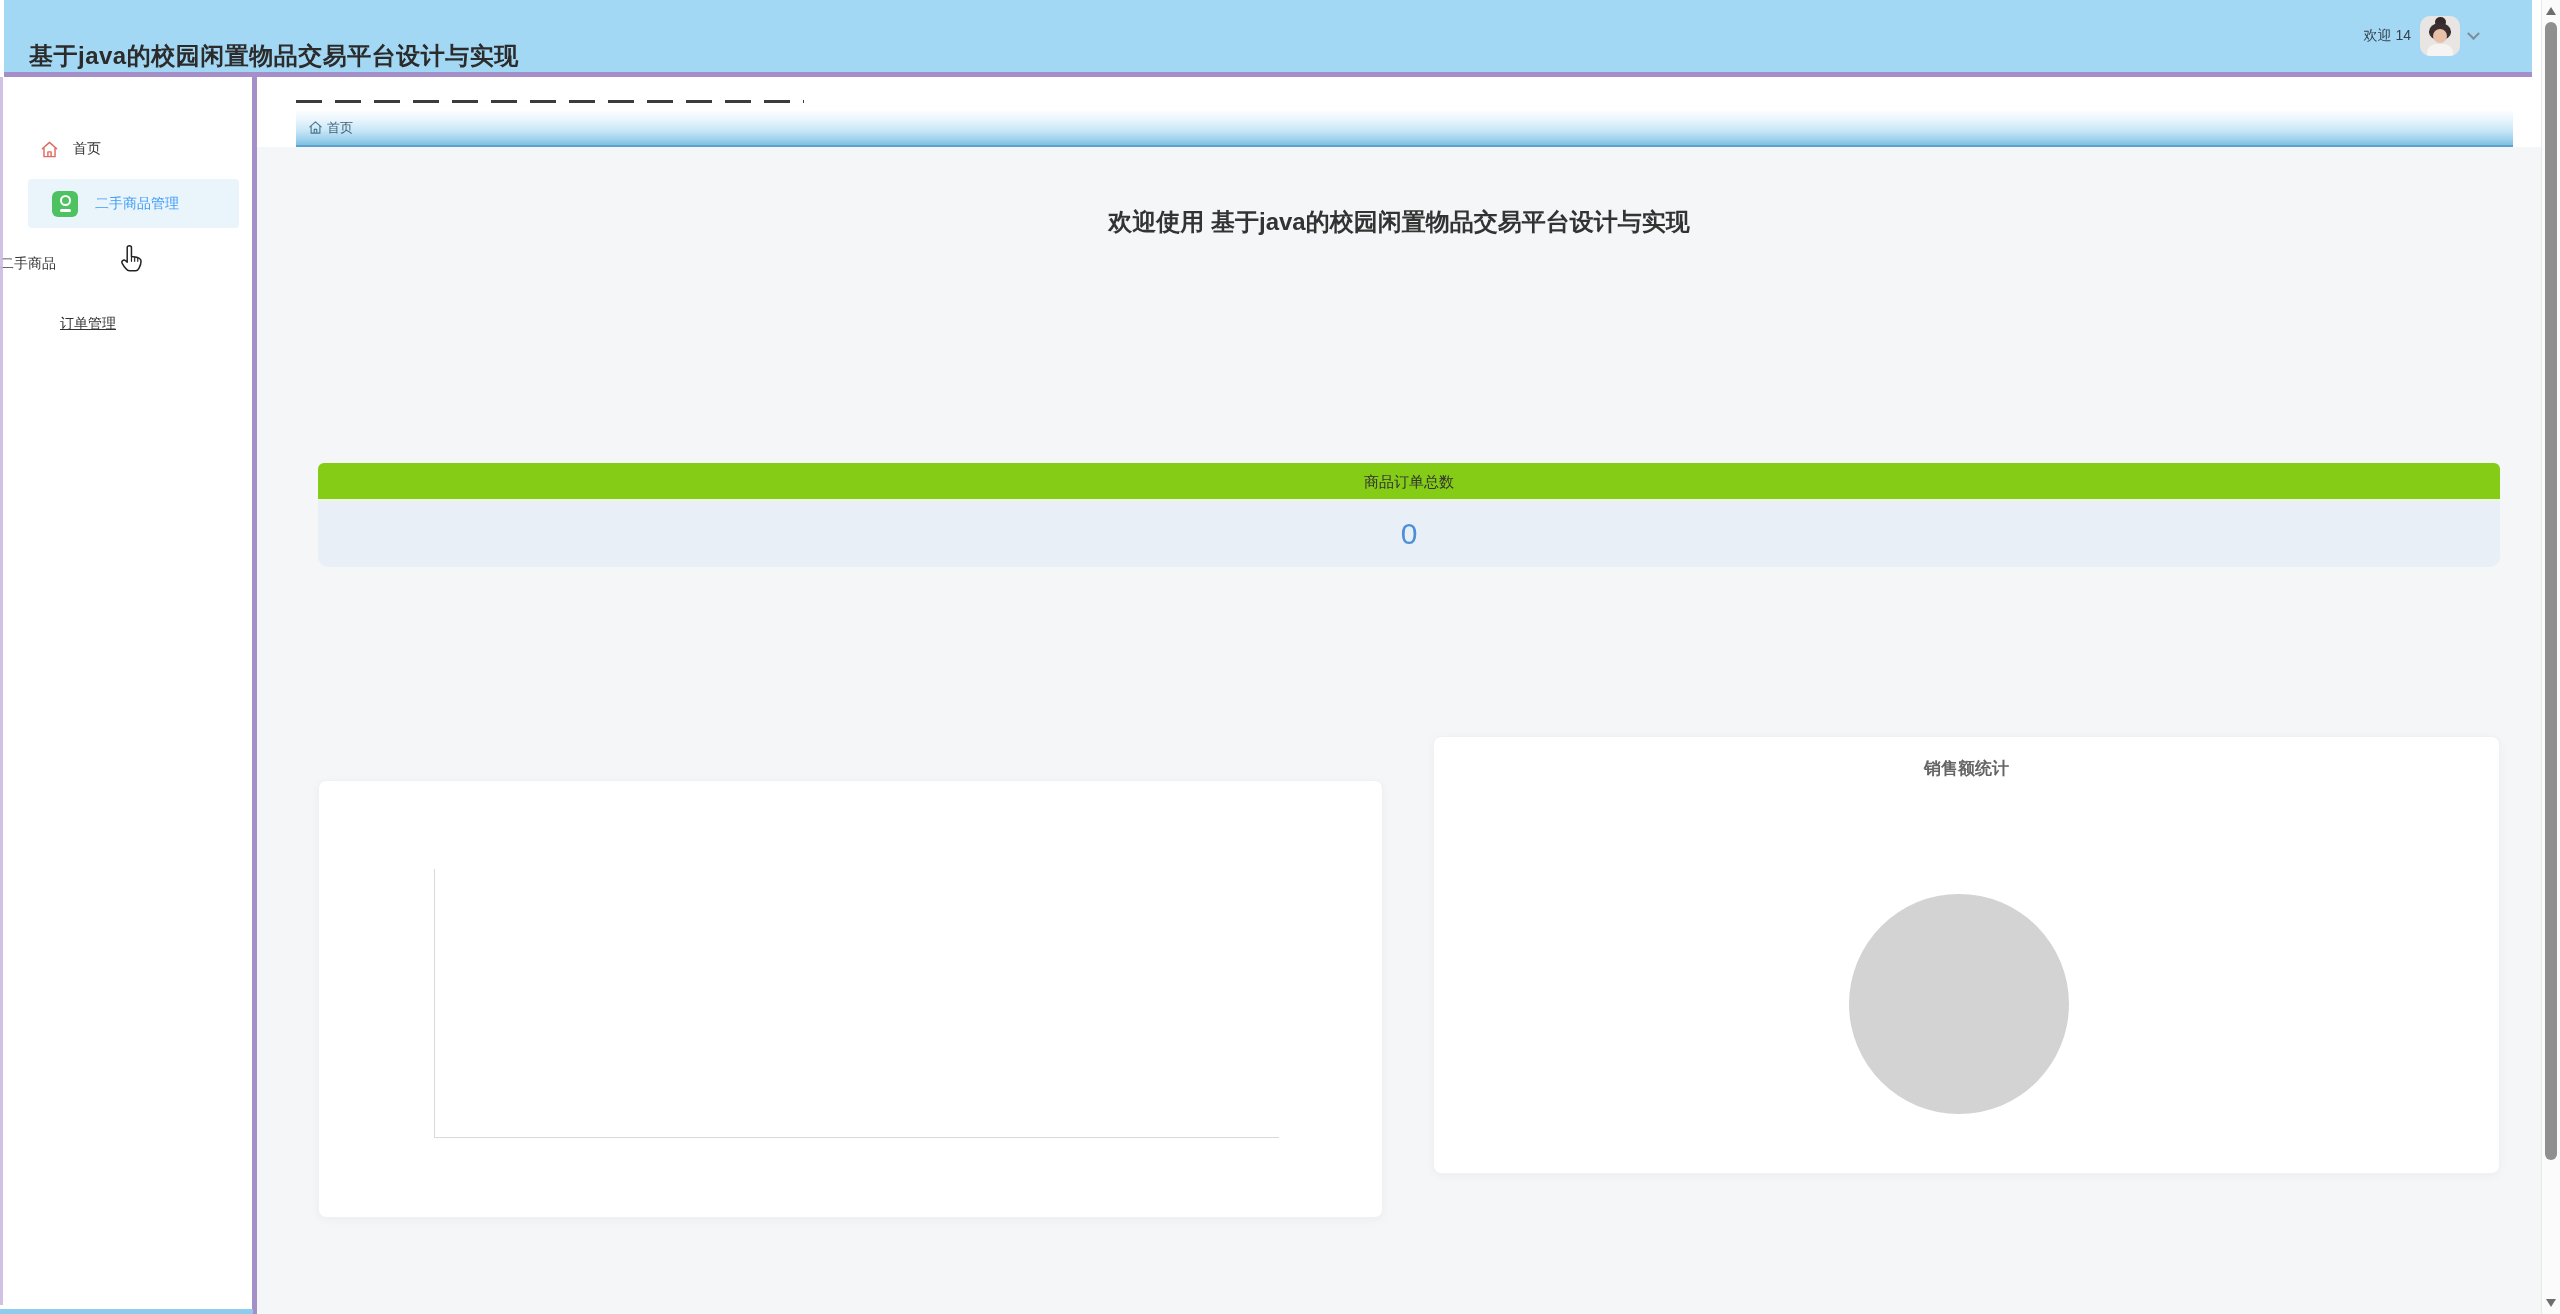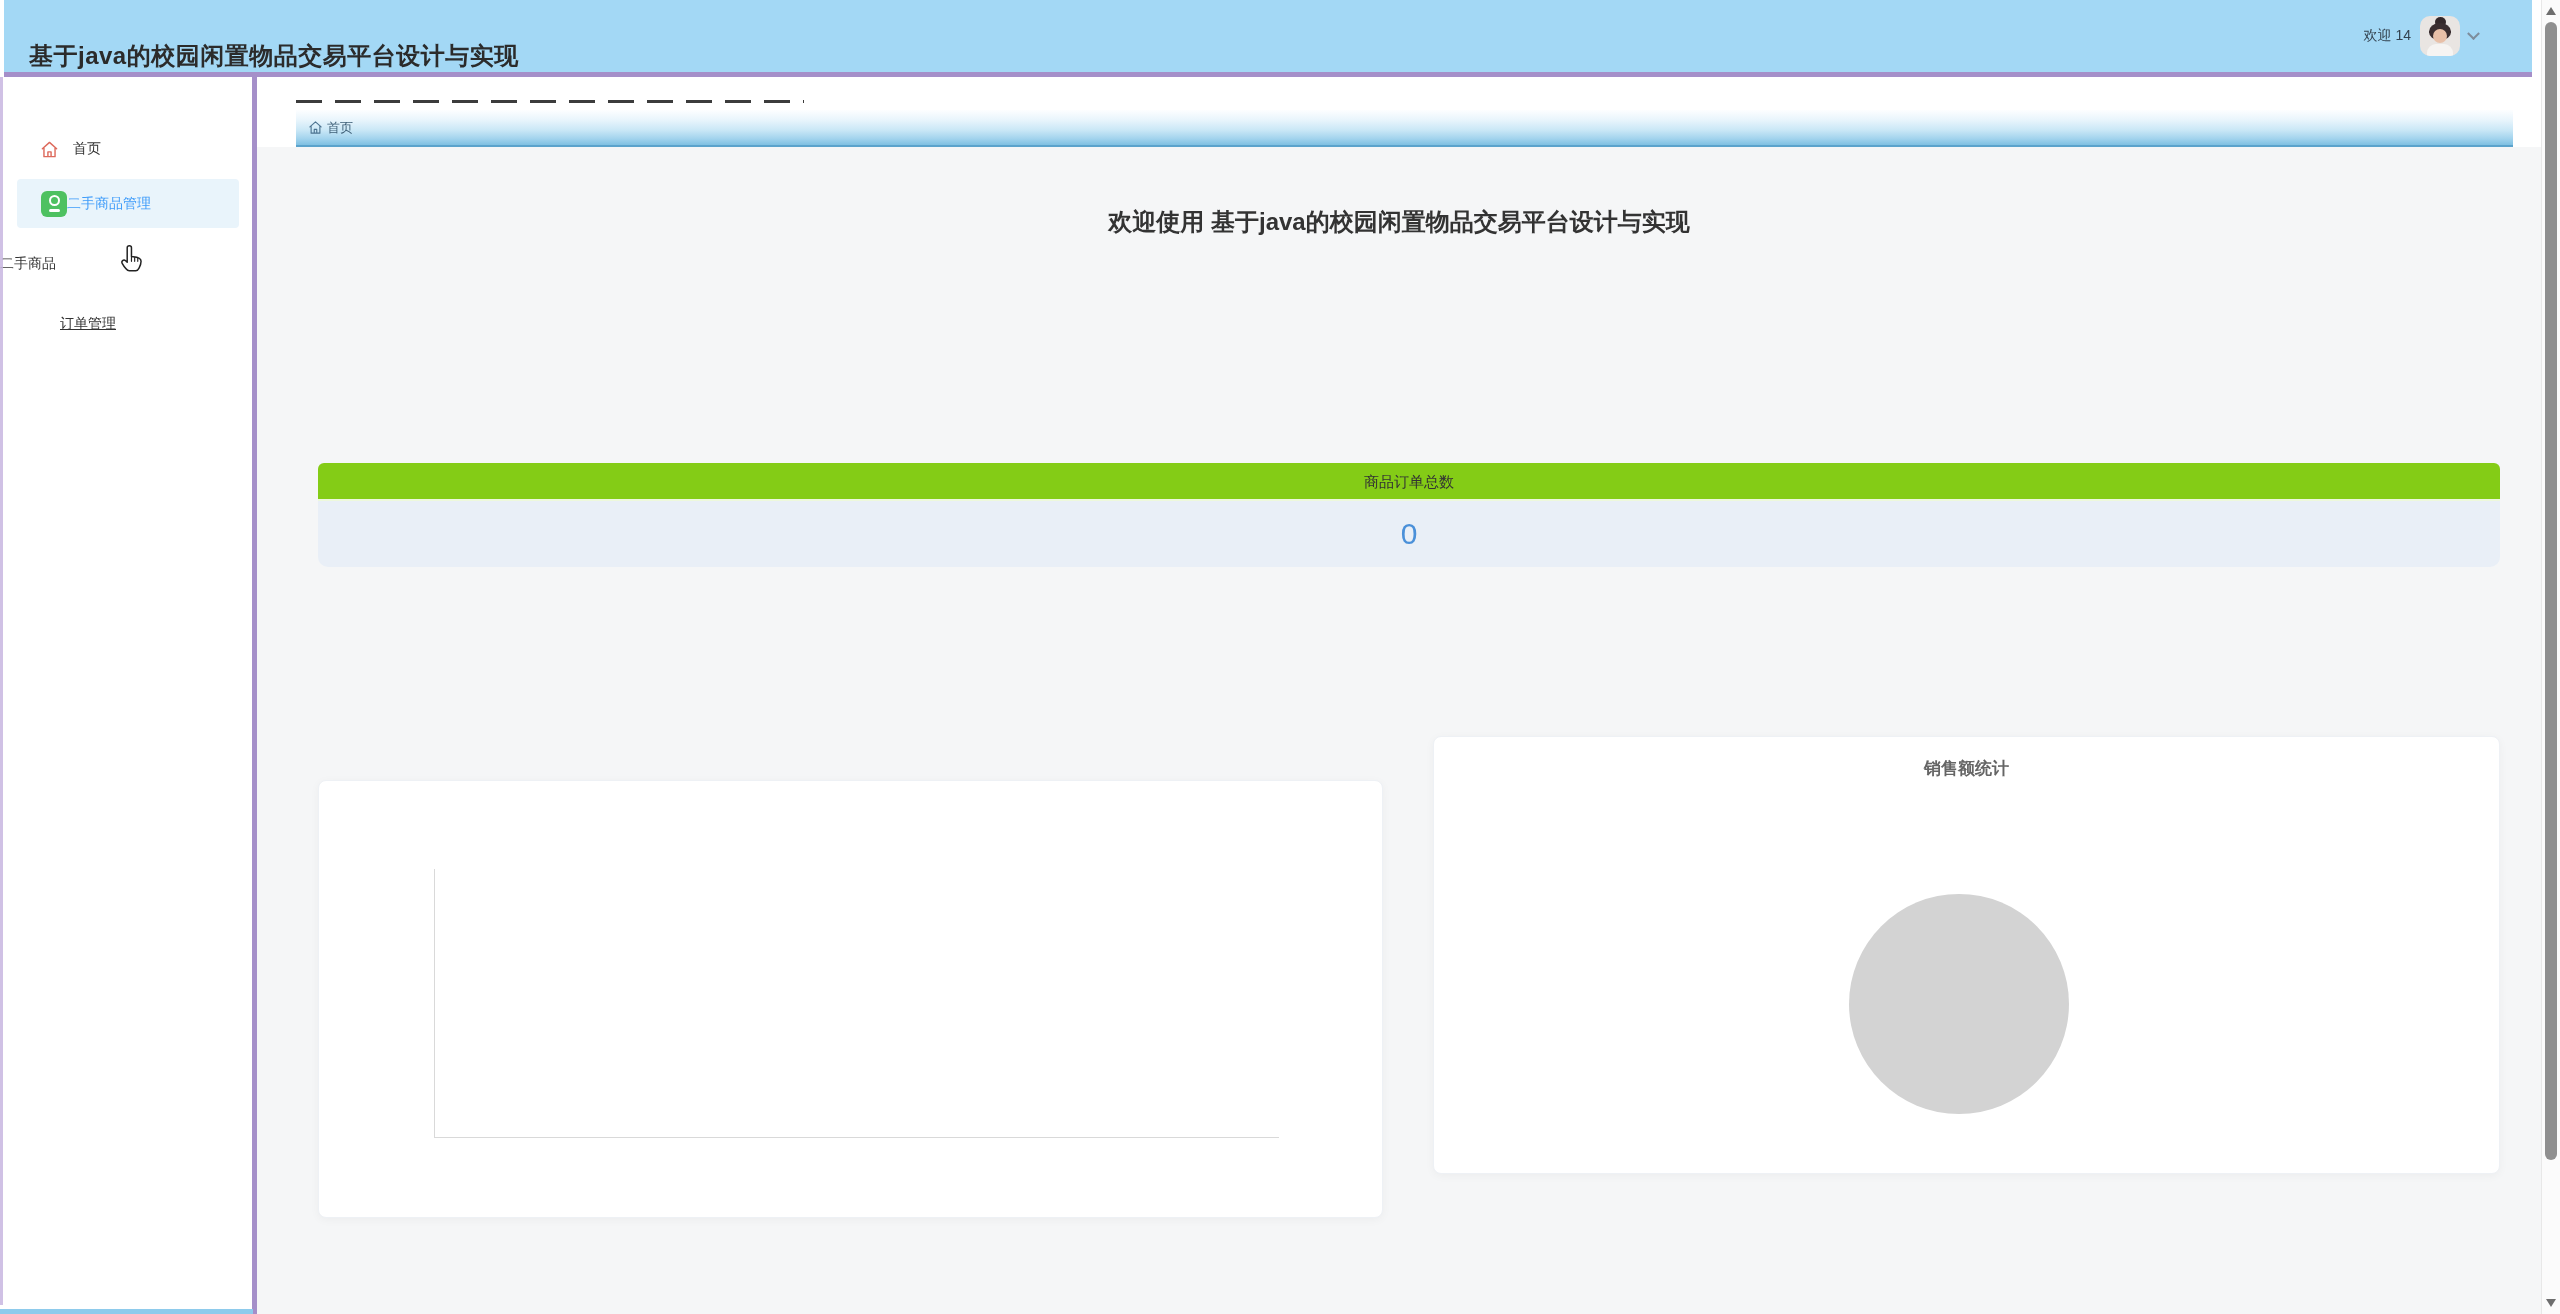--- a/index.html
+++ b/index.html
@@ -29,21 +29,21 @@
   .tri-down { position:absolute; left:4px; bottom:7px; width:0; height:0;
               border-left:5px solid transparent; border-right:5px solid transparent; border-top:8px solid #6e6e6e; }
 
   
   #sidebar { left:0; top:77px; width:252px; height:1233px; background:#fff; }
   #sidebar-divider { left:252px; top:77px; width:5px; height:1237px; background:#a58fc9; }
   #app-left-edge { left:0; top:77px; width:3px; height:1228px; background:#c8b6e0; opacity:.85; }
   #sidebar-bottom-strip { left:0; top:1309px; width:253px; height:5px; background:#8ecbec; }
   .menu-item { display:flex; align-items:center; font-size:14px; color:#333; cursor:pointer; }
   #mi-home { height:42px; margin-top:51px; padding-left:40px; gap:14px; }
-  #mi-goods { height:49px; margin:9px 13px 0 17px; padding-left:24px; 
+  #mi-goods { height:49px; margin:9px 13px 0 28px; padding-left:24px; gap:17px;
               background:#e9f4fb; border-radius:4px; color:#3f9cfa; }
   #mi-secondhand { height:48px; margin-top:12px; }
   #mi-orders { height:48px; margin-top:12px; padding-left:60px;text-decoration:underline; }
   .green-box { width:26px; height:26px; border-radius:6px; background:#4ec161; position:relative; }
   .green-box::before { content:""; position:absolute; top:4px; left:8px; width:7px; height:7px;
                        border:2px solid #fff; border-radius:50%; }
   .green-box::after  { content:""; position:absolute; bottom:5px; left:8px; width:11px; height:3px;
                        background:#fff; border-radius:2px; }
 
   

